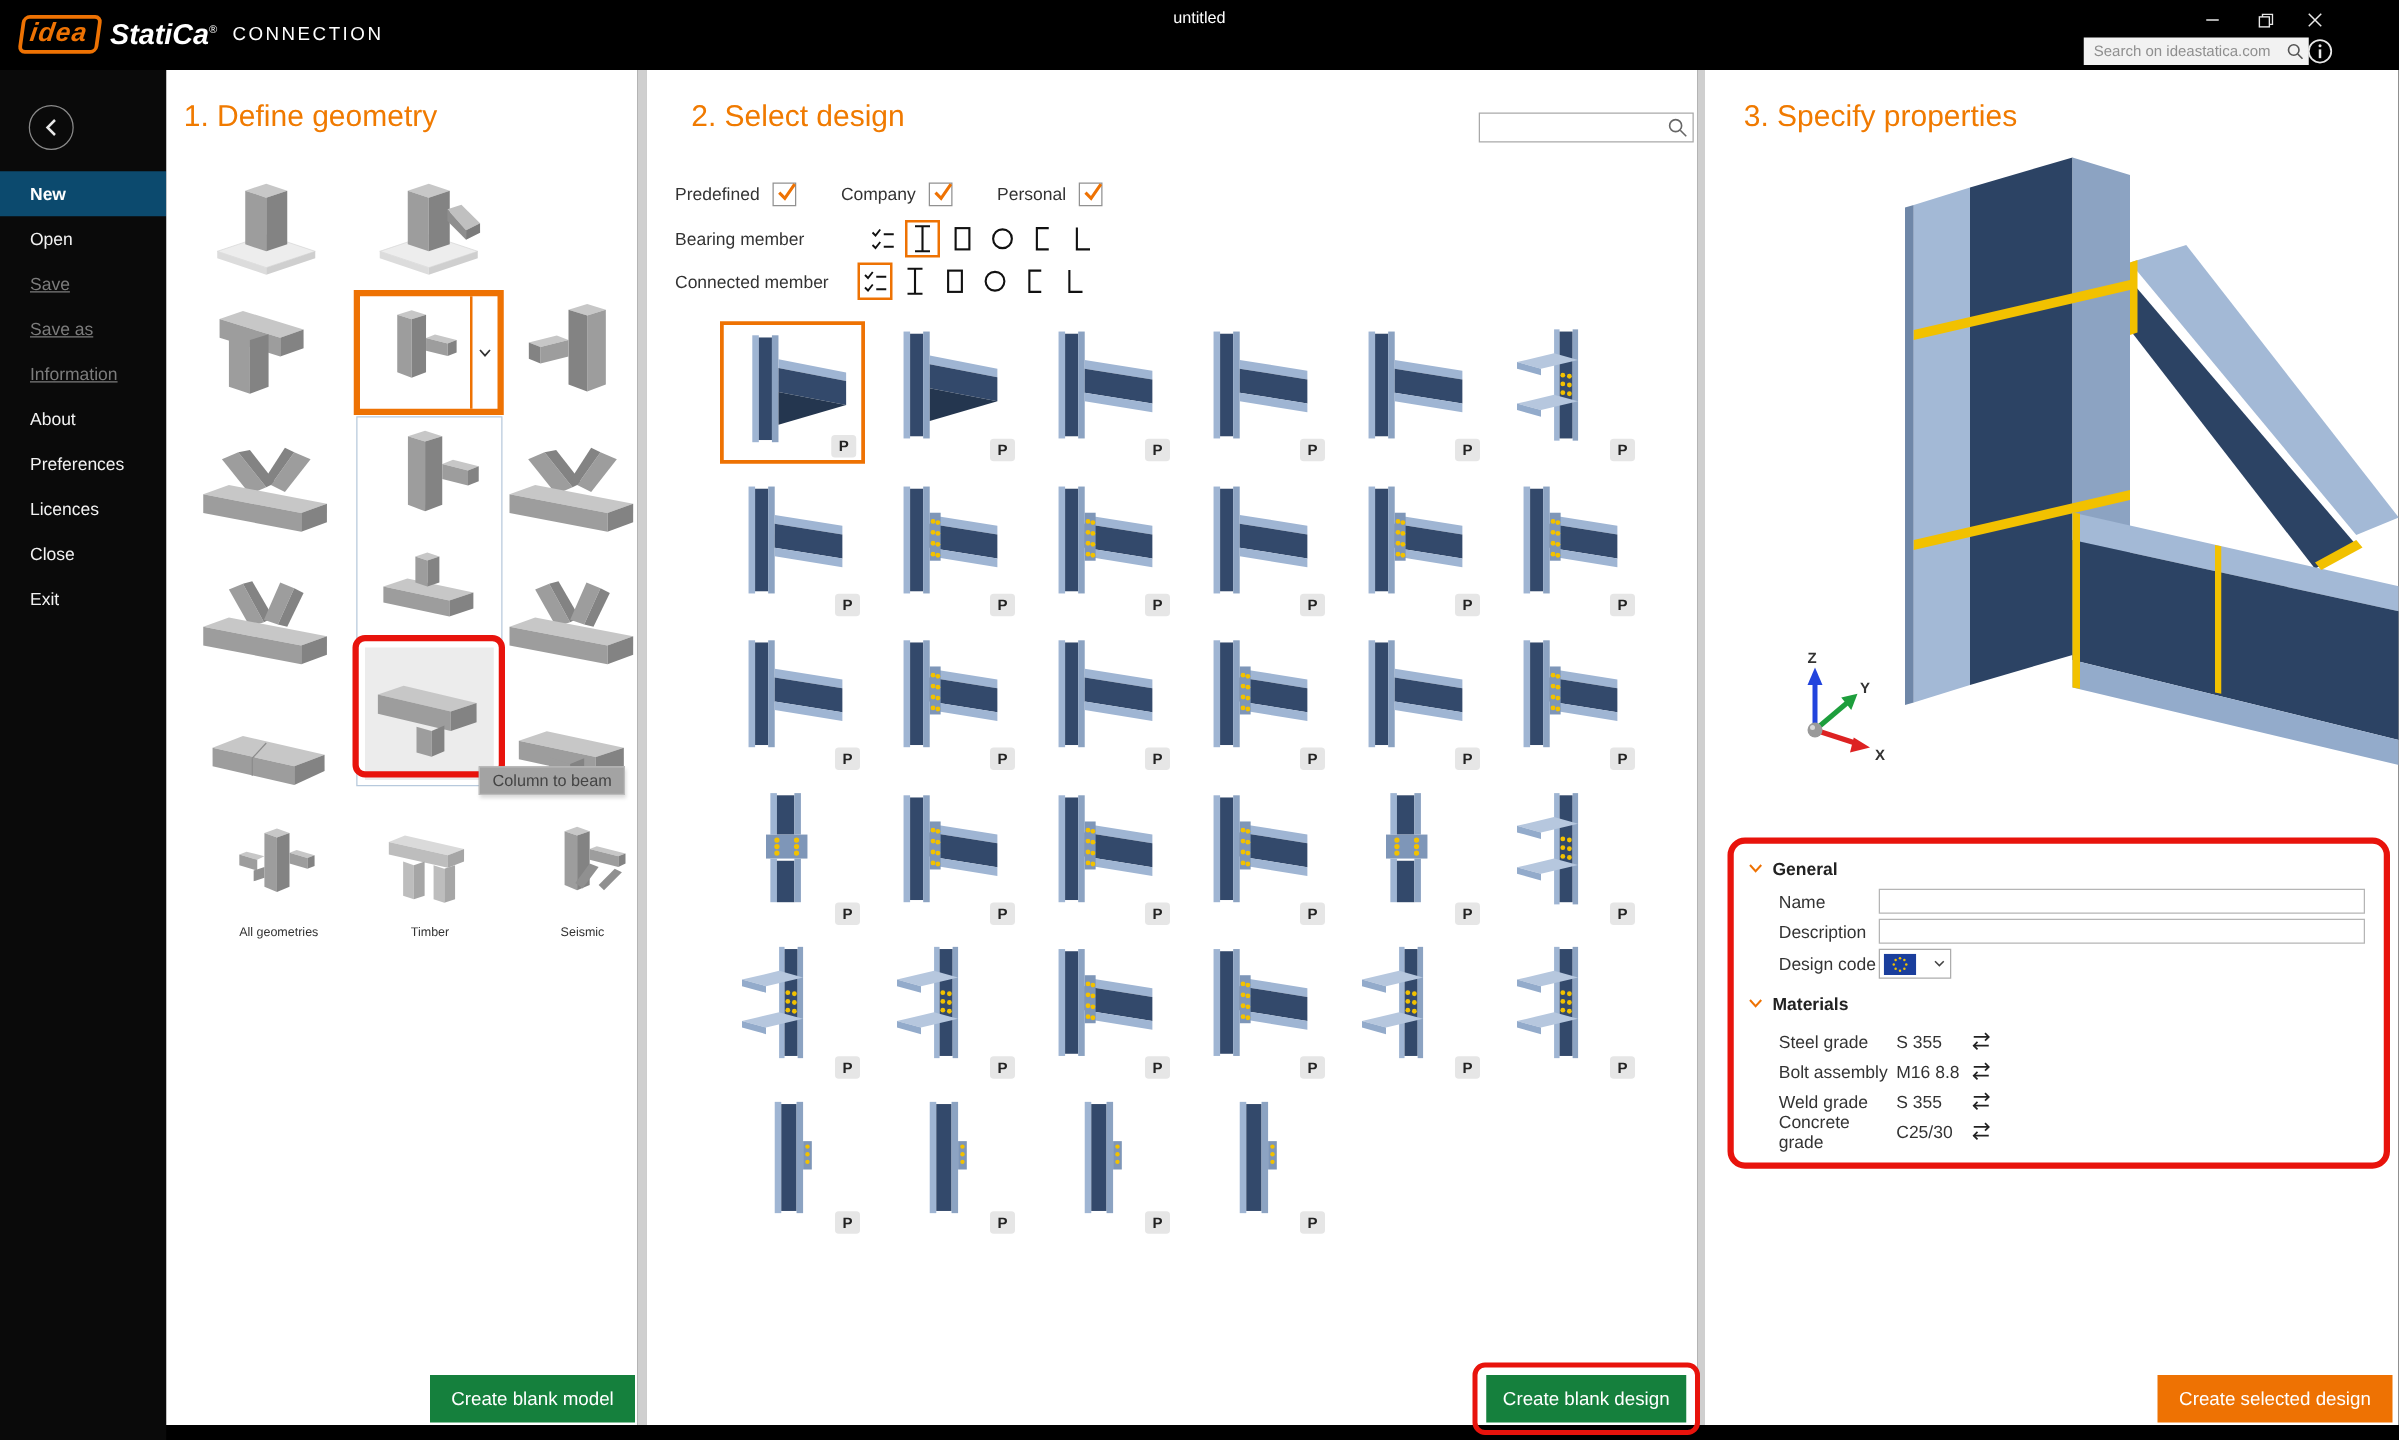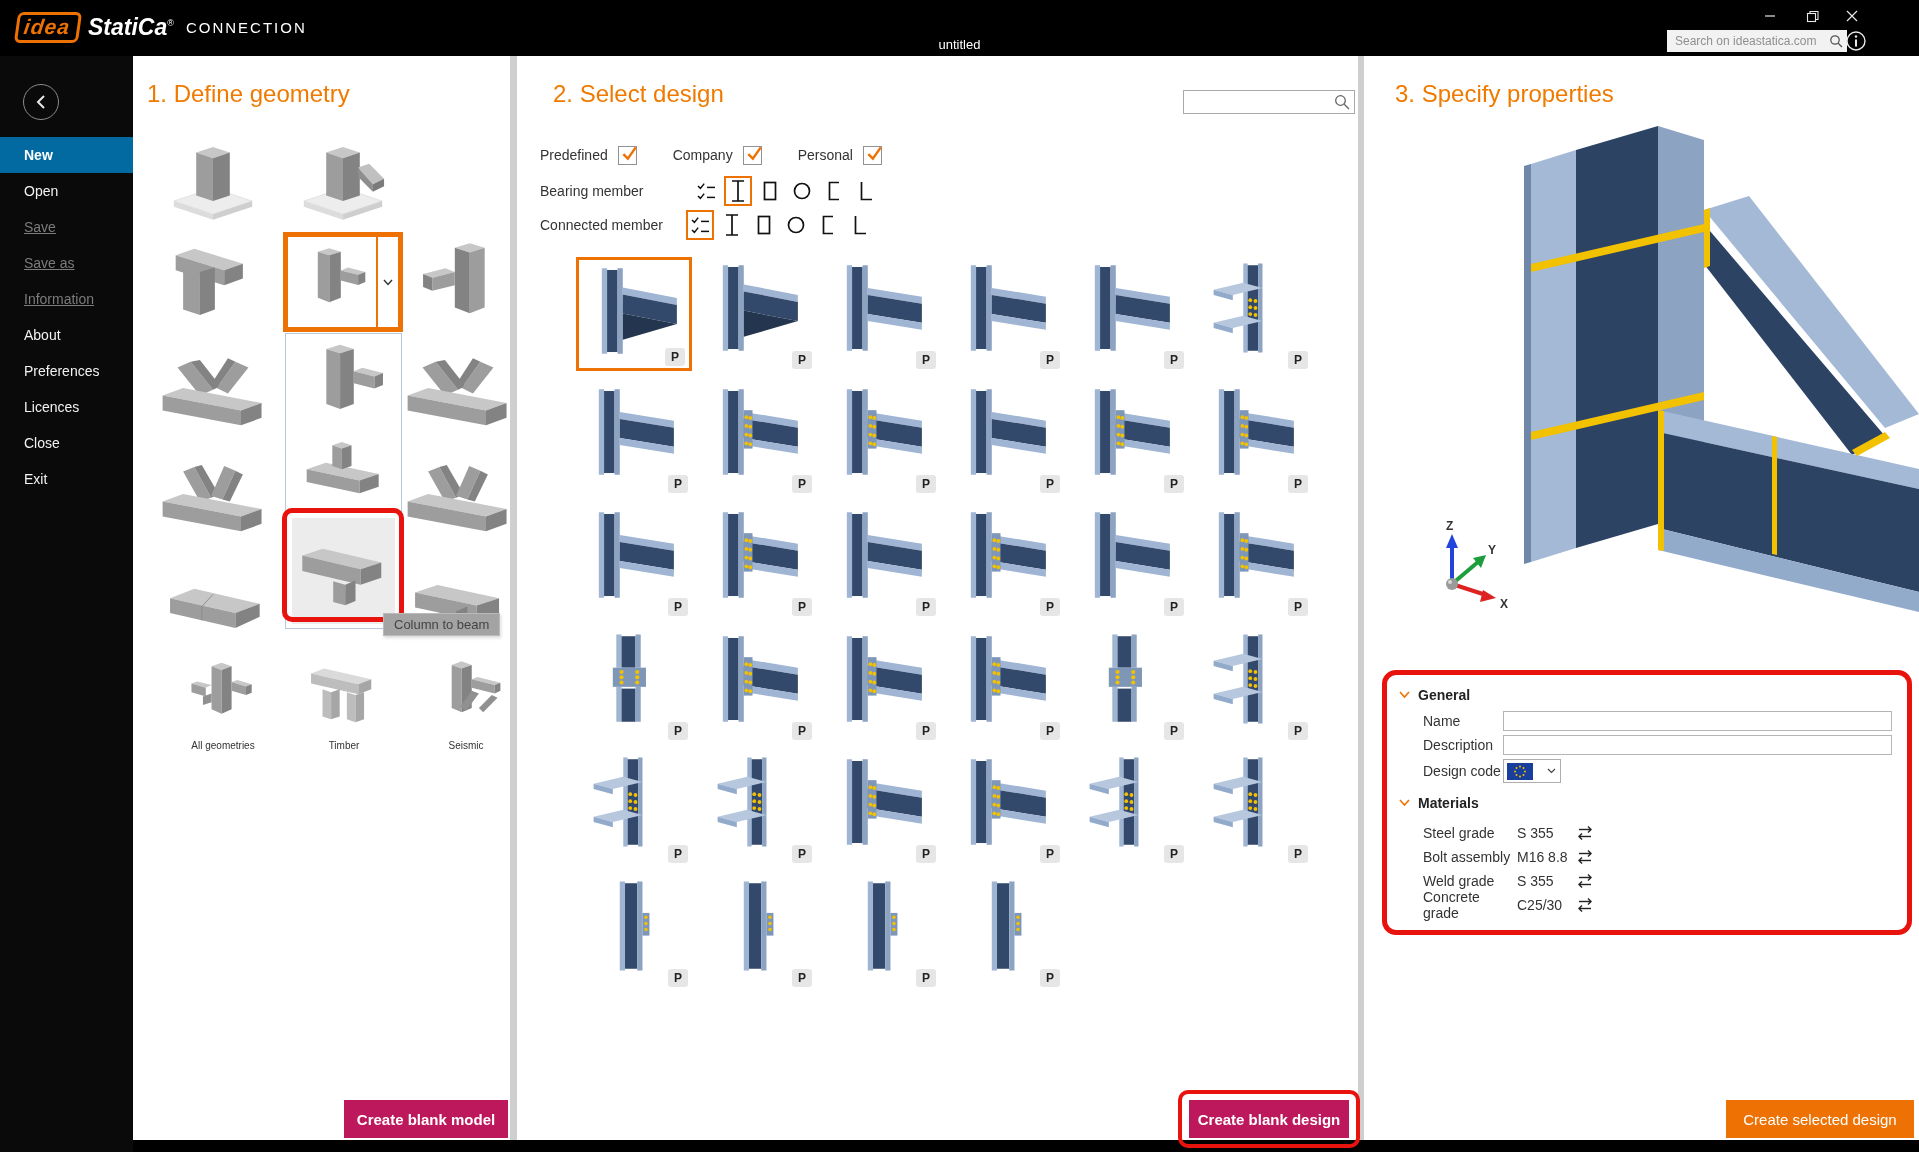--- a/index.html
+++ b/index.html
@@ -6,33 +6,33 @@
   body{width:1919px;height:1152px;overflow:hidden;font-family:"Liberation Sans",sans-serif;position:relative;}
   .app{position:absolute;inset:0;}
   
   header{position:absolute;left:0;top:0;width:1919px;height:56px;background:#000;}
   .logo{position:absolute;left:16px;top:12px;display:flex;align-items:center;gap:8px;}
   .logo-idea{display:inline-block;border:3px solid #EE7203;color:#EE7203;font-weight:bold;font-style:italic;
     font-size:21px;line-height:21px;padding:1px 7px 3px 5px;border-radius:6px;transform:skewX(-8deg);letter-spacing:1px;}
   .logo-statica{color:#fff;font-style:italic;font-weight:bold;font-size:23px;}
   .logo-statica sup{font-size:9px;font-style:normal;font-weight:normal;}
   .logo-product{color:#fff;font-size:15px;letter-spacing:2px;margin-left:4px;}
-  .win-title{position:absolute;left:50%;transform:translateX(-50%);top:6px;color:#fff;font-size:13px;margin-top:31px;}
+  .win-title{position:absolute;left:50%;transform:translateX(-50%);top:6px;color:#fff;font-size:13px;}
   .win-btn{position:absolute;top:4px;width:34px;height:24px;display:flex;align-items:center;justify-content:center;cursor:pointer;}
   .win-btn.min{left:1753px;} .win-btn.res{left:1795px;} .win-btn.cls{left:1835px;}
   .web-search{position:absolute;left:1667px;top:30px;width:168px;height:22px;background:#f2f2f2;display:flex;align-items:center;padding:0 4px 0 8px;}
   .web-search .ph{color:#8f8f8f;font-size:12px;flex:1;}
   .info-btn{position:absolute;left:1845px;top:30px;width:22px;height:22px;cursor:pointer;}
   
   aside{position:absolute;left:0;top:56px;width:133px;height:1096px;background:#0a0a0a;}
   .back{position:absolute;left:23px;top:28px;width:34px;height:34px;border:1.5px solid #8a8a8a;border-radius:50%;
     display:flex;align-items:center;justify-content:center;cursor:pointer;}
   nav{position:absolute;left:0;top:81px;width:133px;}
   .menu-item{height:36px;line-height:36px;padding-left:24px;font-size:14px;color:#f2f2f2;cursor:pointer;}
-  .menu-item.active{background:#0369a1;color:#fff;font-weight:bold;}
+  .menu-item.active{background:#0c4a6e;color:#fff;font-weight:bold;}
   .menu-item.disabled{color:#7c7c7c;cursor:default;text-decoration:underline;}
   
   .panel{position:absolute;top:56px;height:1084px;background:#fff;}
   .p1{left:133px;width:377px;} .p2{left:517px;width:841px;} .p3{left:1364px;width:555px;}
   .divider{position:absolute;top:56px;height:1084px;background:#cfcfcf;}
   .d1{left:510px;width:7px;} .d2{left:1358px;width:6px;}
   .panel h2{position:absolute;margin:0;font-weight:400;font-size:24px;color:#F07A00;}
   .p1 h2{left:14px;top:24px;} .p2 h2{left:36px;top:24px;} .p3 h2{left:31px;top:24px;}
   
   .gitem{position:absolute;width:112px;height:94px;cursor:pointer;}
@@ -50,21 +50,21 @@
   .redbox-geo{position:absolute;left:149px;top:452px;width:122px;height:114px;border:5px solid #E8130C;border-radius:10px;
     box-sizing:border-box;z-index:6;pointer-events:none;}
   .tooltip{position:absolute;left:250px;top:557px;background:#a3a3a3;border:1px solid #bbb;padding:3px 10px;font-size:13px;
     color:#444;z-index:8;white-space:nowrap;box-shadow:1px 2px 3px rgba(0,0,0,.15);}
   .gspecial{position:absolute;width:104px;text-align:center;cursor:pointer;}
   .gspecial svg{width:86px;height:78px;}
   .gspecial .slabel{font-size:10px;color:#333;margin-top:2px;}
   
   .btn{position:absolute;height:38px;border:none;color:#fff;font-size:15px;font-family:"Liberation Sans",sans-serif;
     cursor:pointer;display:flex;align-items:center;justify-content:center;}
-  .btn.gray{background:#be185d;font-weight:bold;} .btn.orange{background:#EE7203;}
+  .btn.gray{background:#15803d;} .btn.orange{background:#EE7203;}
   .btn-model{left:211px;top:1044px;width:164px;}
   .ring{position:absolute;left:661px;top:1034px;width:182px;height:58px;border:4px solid #E8130C;border-radius:10px;
     box-sizing:border-box;display:flex;align-items:center;justify-content:center;}
   .btn-design{position:relative;width:160px;height:38px;}
   .btn-selected{left:362px;top:1044px;width:188px;}
   
   .dsearch{position:absolute;left:666px;top:34px;width:172px;height:24px;border:1px solid #a9a9a9;background:#fff;
     box-sizing:border-box;display:flex;align-items:center;justify-content:flex-end;padding-right:4px;}
   .frow{position:absolute;left:23px;height:26px;display:flex;align-items:center;font-size:14px;color:#333;}
   .frow.cbrow{top:86px;}

